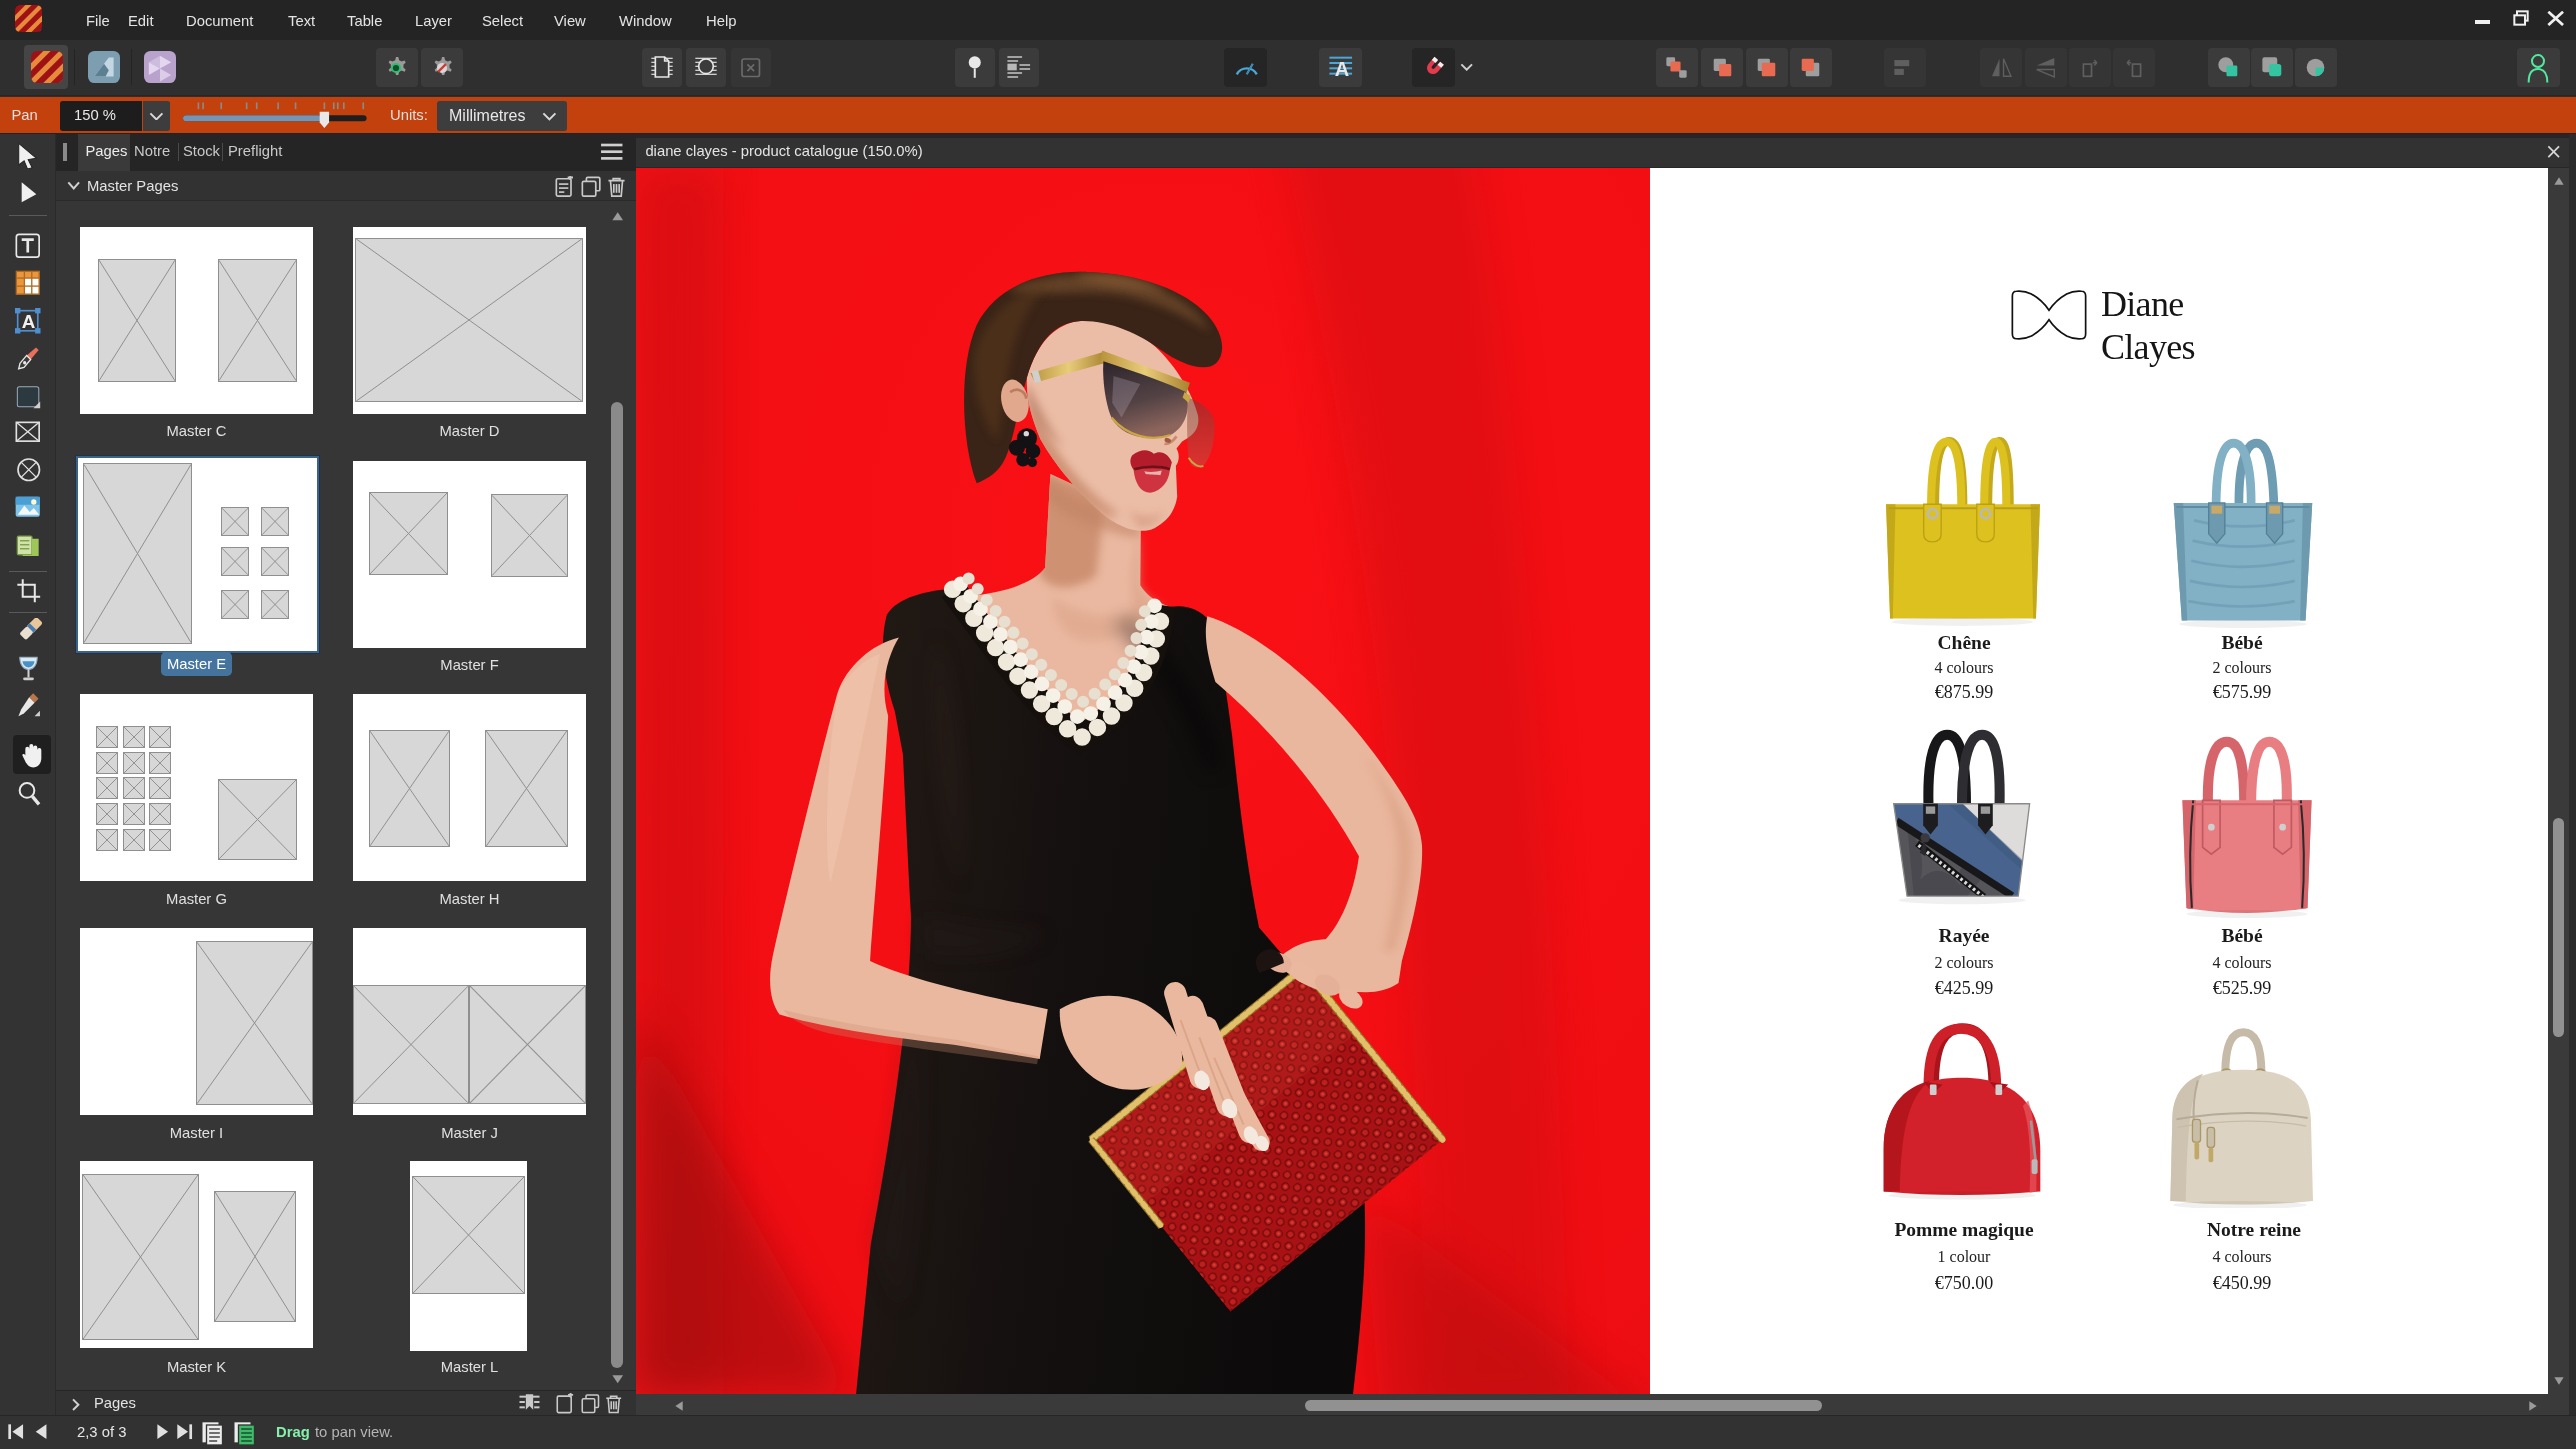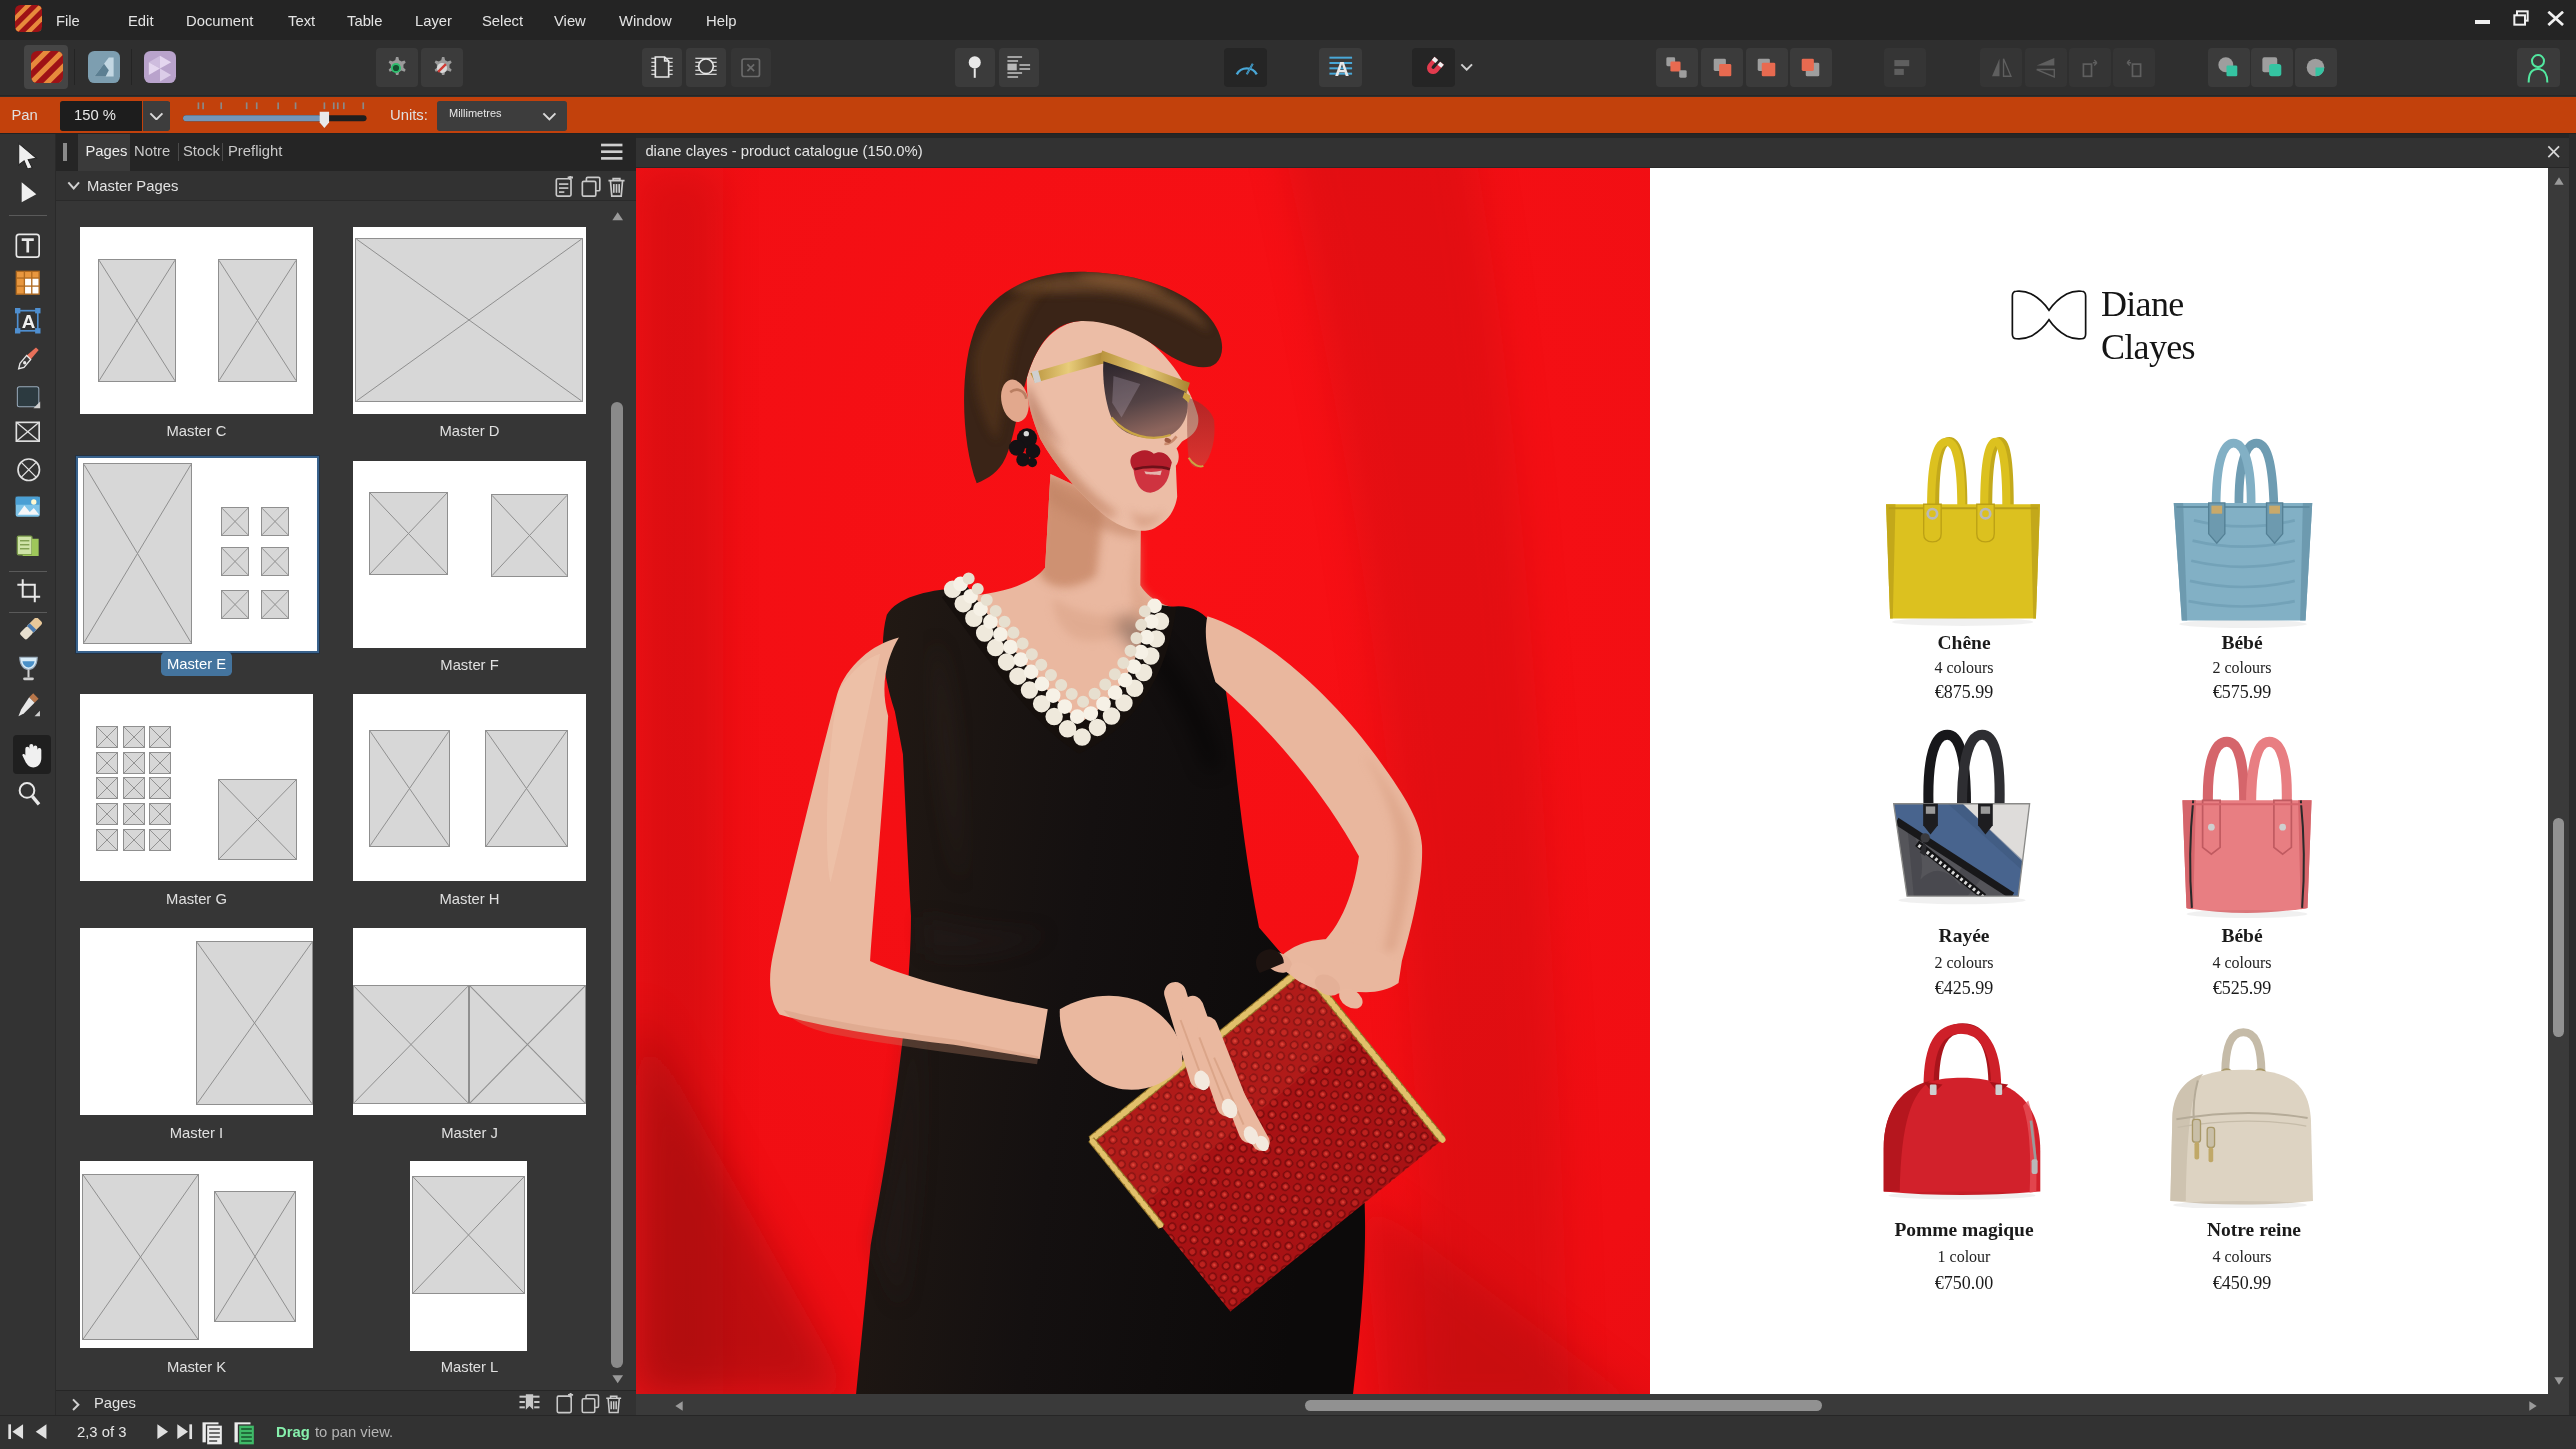--- a/index.html
+++ b/index.html
@@ -35,21 +35,21 @@
         </clipPath>
       </defs>
     <rect width="40" height="40" rx="8" fill="#9e1216"></rect>
     <g clip-path="url(#mlc)" stroke="#e78a3c" stroke-width="6.5">
       <line x1="-16" y1="36" x2="36" y2="-16"></line>
         <line x1="-6" y1="46" x2="46" y2="-6"></line>
         <line x1="4" y1="56" x2="56" y2="4"></line>
         <line x1="14" y1="66" x2="66" y2="14"></line>
     </g>
   </svg>
-  <span class="menu" style="left:56px">File</span>
+  <span class="menu" style="left:86px">File</span>
   <span class="menu" style="left:128px">Edit</span>
   <span class="menu" style="left:186px">Document</span>
   <span class="menu" style="left:288px">Text</span>
   <span class="menu" style="left:347px">Table</span>
   <span class="menu" style="left:415px">Layer</span>
   <span class="menu" style="left:482px">Select</span>
   <span class="menu" style="left:554px">View</span>
   <span class="menu" style="left:619px">Window</span>
   <span class="menu" style="left:706px">Help</span>
 
@@ -290,21 +290,21 @@
       <line x1="234" y1="8" x2="234" y2="18"></line>
       <line x1="243" y1="8" x2="243" y2="18"></line>
       <line x1="272" y1="8" x2="272" y2="18"></line>
     </g>
   <rect x="3" y="27" width="274" height="9" rx="4.5" fill="#1e1e1e"></rect>
   <rect x="3" y="27" width="207" height="9" rx="4.5" fill="#7396b8"></rect>
   <path d="M207 22 h14 v16 l-7 8 -7-8 z" fill="#e8e8e8"></path>
 </svg>
 <span class="abs" style="left:390px;top:107px;font-size:14.8px;color:#e0e0e0">Units:</span>
 <div class="abs" style="left:437px;top:101px;width:130px;height:29.5px;background:#3d3d3d;border-radius:2.7px"></div>
-<span class="abs" style="left:449px;top:107px;font-size:11px;color:#e8e8e8">Millimetres</span>
+<span class="abs" style="left:449px;top:107px;font-size:16px;color:#e8e8e8">Millimetres</span>
 <svg class="abs" style="left:542px;top:112px" width="14.8" height="8.7" viewBox="0 0 22 13" fill="none" stroke="#d9d9d9" stroke-width="3">
     <path d="M2 2 L11 11 L20 2"></path>
   </svg>
 
 <div class="abs toolstrip">
 
   <svg class="abs" style="left:16px;top:8px" width="23" height="27" viewBox="0 0 34 40">
       <path d="M4 2 L30 24 L18 26 L24 38 L17 40 L12 28 L4 34 Z" fill="#f0f0f0" stroke="#222" stroke-width="1.5"></path>
     </svg>
 

